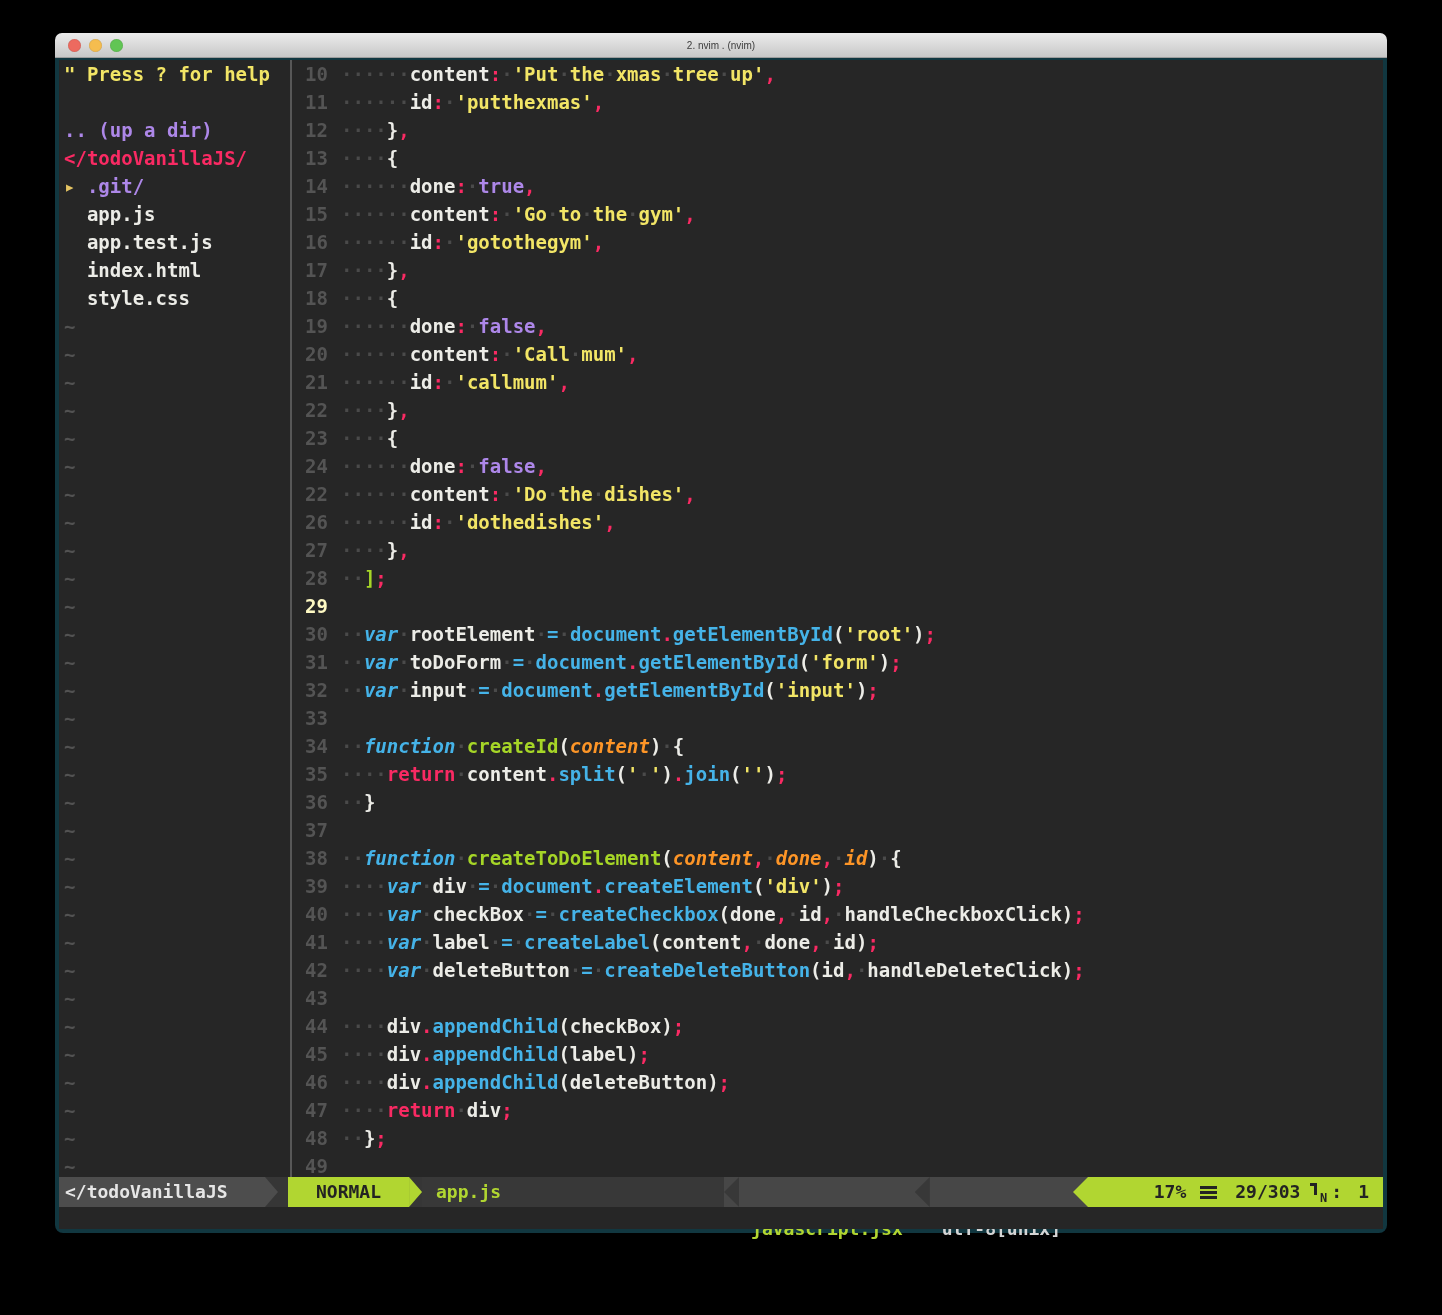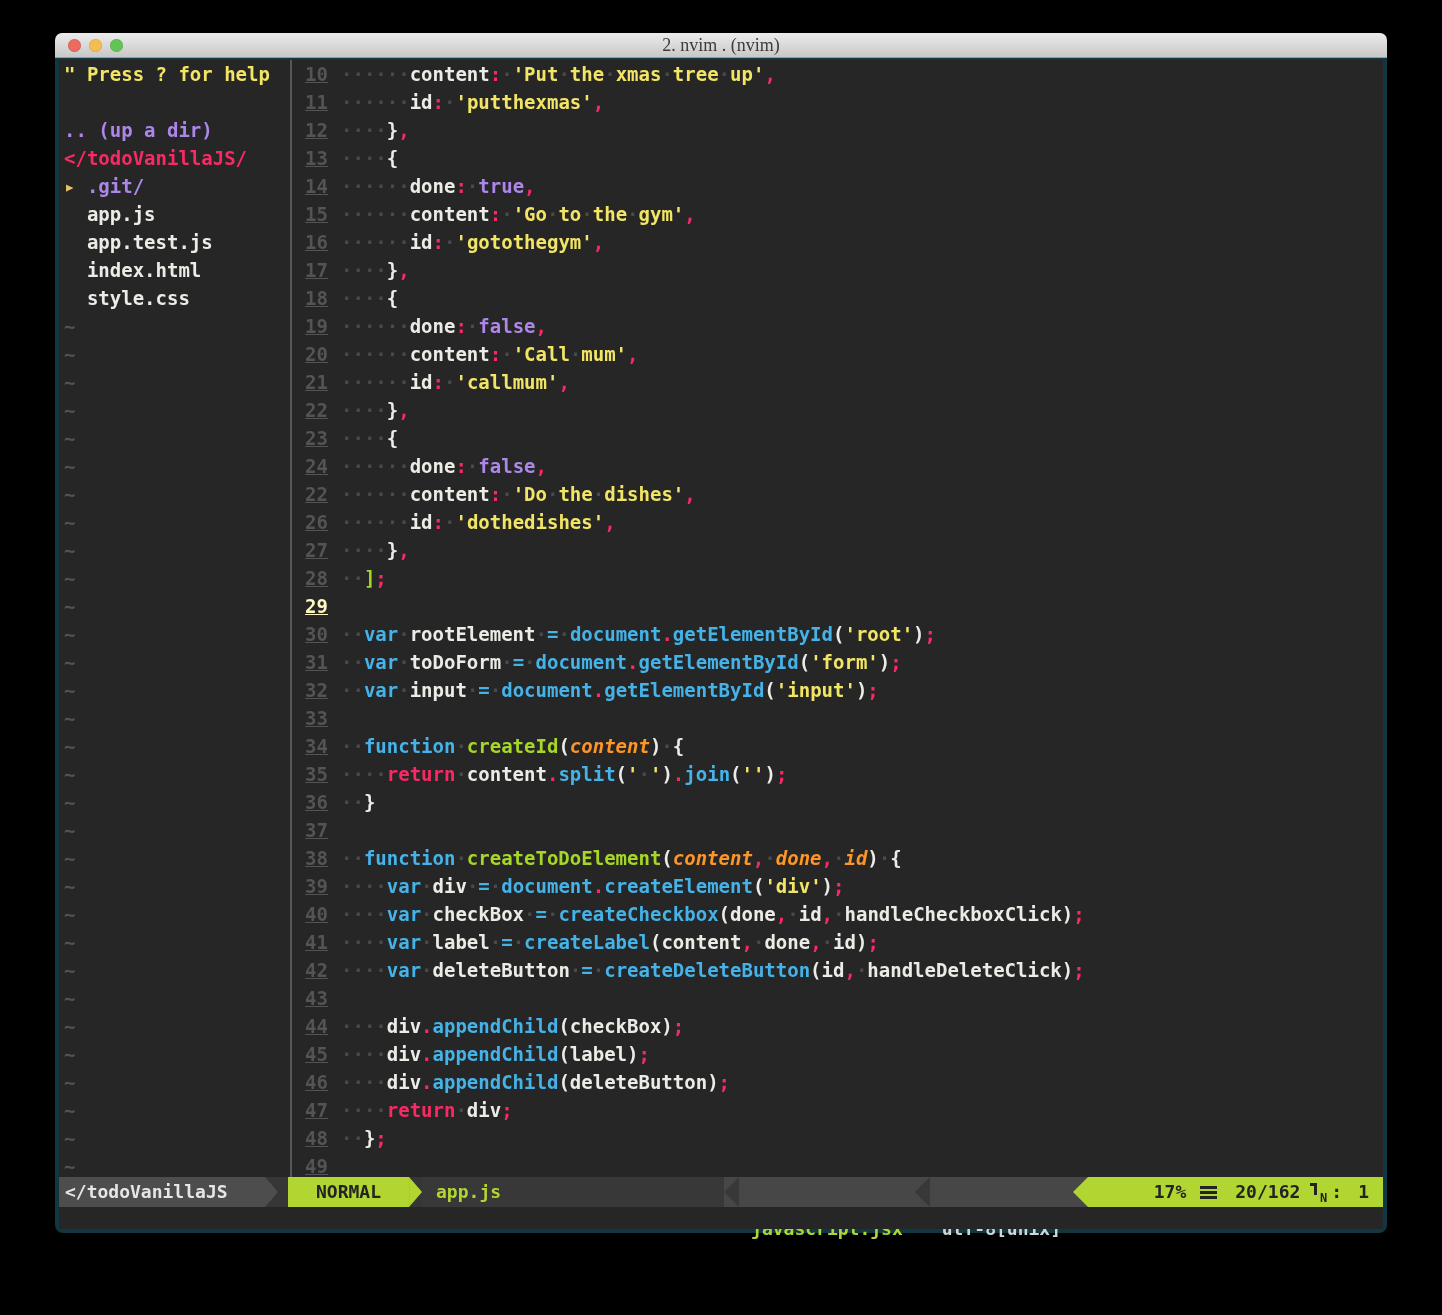--- a/index.html
+++ b/index.html
@@ -4,40 +4,40 @@
 <style>
   html,body{margin:0;padding:0;background:#000;}
   body{width:1442px;height:1315px;position:relative;overflow:hidden;
        font-family:"DejaVu Sans Mono",monospace;}
   .window{position:absolute;left:55px;top:33px;width:1332px;height:1200px;
           border-radius:7px;}
   
   .titlebar{height:24px;background:linear-gradient(#ececec,#c8c8c8);
             border-radius:7px 7px 0 0;border-bottom:1px solid #9d9d9d;
             position:relative;display:flex;align-items:center;justify-content:center;}
-  .title-text{font-family:Liberation Serif, serif;font-size:18px;color:#3c3c3c;}
+  .title-text{font-family:Liberation Sans, sans-serif;font-size:10px;color:#3c3c3c;}
   .lights{position:absolute;left:13px;top:0;height:100%;display:flex;align-items:center;gap:8px;}
   .light{width:13px;height:13px;border-radius:50%;box-shadow:inset 0 0 1px rgba(0,0,0,.35);}
   .light.red{background:#ed6a5f}.light.yellow{background:#f5bd4f}.light.green{background:#61c554}
   
   .term{position:absolute;top:25px;left:0;right:0;bottom:0;background:#113740;
         border-radius:0 0 8px 8px;padding:2px 4px 4px 4px;box-sizing:border-box;}
   .screen{width:100%;height:100%;background:#262626;display:flex;flex-direction:column;
           font-size:19px;line-height:28px;font-weight:bold;}
   .main{flex:1;display:flex;overflow:hidden;}
   
   .sidebar{width:226px;border-right:2px solid #575757;overflow:hidden;padding-left:5px;box-sizing:content-box;}
   .srow{height:28px;white-space:pre;}
   
   .codearea{flex:1;overflow:hidden;}
   .crow{height:28px;white-space:pre;display:flex;}
-  .num{display:inline-block;width:36px;text-align:right;margin-right:13px;color:#545454;flex:none;text-decoration:underline;}
+  .num{display:inline-block;width:36px;text-align:right;margin-right:13px;color:#545454;flex:none;}
   .num.cur{color:#fef9c3;}
   .tok-w{color:#ecece7}.tok-r{color:#f92a63}.tok-y{color:#f2e566}
-  .tok-c{color:#45b3e8}.tok-ci{color:#45b3e8;}
+  .tok-c{color:#45b3e8}.tok-ci{color:#45b3e8;font-style:italic}
   .tok-g{color:#a6d627}.tok-p{color:#ad87e8}.tok-o{color:#fd9527;font-style:italic}
   .tok-s{color:#4a4a4a}.tok-a{color:#e5c463}.tok-t{color:#525252}
   
   .statusbar{height:30px;background:#363636;display:flex;align-items:stretch;
              font-size:18px;line-height:30px;flex:none;}
   .seg-nerd{width:200px;background:#4d4d4d;color:#e6e6e6;padding-left:6px;white-space:pre;flex:none;}
   .arrow-r{width:13px;flex:none;clip-path:polygon(0 0,100% 50%,0 100%);}
   .arrow-l{width:15px;flex:none;clip-path:polygon(100% 0,0 50%,100% 100%);}
   .gap{width:10px;flex:none;}
   .seg-mode{background:#b1d631;color:#232323;padding:0 28px;flex:none;}
@@ -169,21 +169,21 @@
         <div class="seg-right">
           <div class="arrow-l" style="background:#383838"></div>
           <span class="lbl ft-label">javascript.jsx</span>
           <div class="arrow-l" style="background:#383838"></div>
           <span class="lbl enc-label">utf-8[unix]</span>
           <div class="arrow-l" style="background:#b1d631"></div>
         </div>
         <div class="seg-pos">
           <span>17%</span>
           <span class="glyph-menu"></span>
-          <span>20/162</span>
+          <span>29/303</span>
           <span class="pl-ln">
             <span class="bar"></span>
               <span class="tick"></span>
             <span class="nn">N</span>
           </span>
           <span>:</span>
           <span style="margin-left:10px">1</span>
         </div>
       </div>
       <div class="cmdline"></div>

